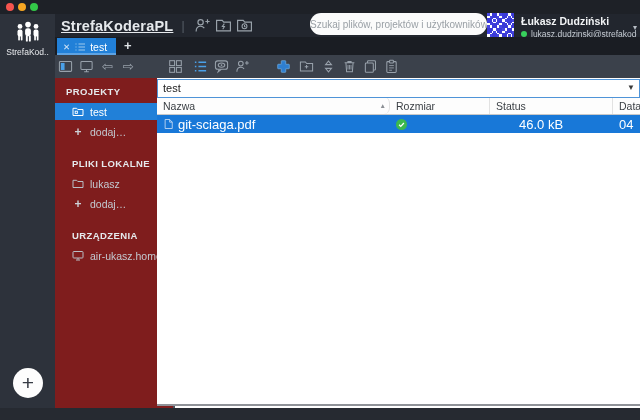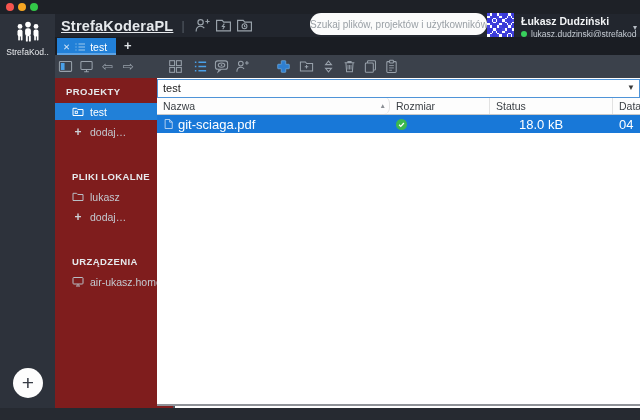--- a/index.html
+++ b/index.html
@@ -45,21 +45,21 @@
   
   .toolbar { position:absolute; left:55px; top:55px; width:585px; height:23px; background:#3b414b; display:flex; align-items:center; }
   .ticon { width:15px; height:15px; color:#98a1ab; display:flex; align-items:center; justify-content:center; cursor:pointer; flex:0 0 15px; }
   .ticon svg { width:15px; height:15px; }
   .uarr { font-family:"DejaVu Sans",sans-serif; font-size:13.5px; line-height:15px; }
   .ml3{margin-left:3px}.ml6{margin-left:6px}.ml7{margin-left:7px}.ml8{margin-left:8px}.ml10{margin-left:10px}.ml26{margin-left:26px}.ml32{margin-left:32px}
 
   
   .sidebar { position:absolute; left:55px; top:78px; width:120px; height:330px; background:#7f1d1d; border-right:2px solid #4a505a; }
   .sec-title { margin:8px 0 6px 11px; font-size:9.5px; font-weight:700; color:#e6e9ec; letter-spacing:.4px; }
-  .sec-title.mt { margin-top:31px;padding-left:6px; }
+  .sec-title.mt { margin-top:18px;padding-left:6px; }
   .sitem { height:17px; display:flex; align-items:center; padding-left:17px; gap:6px; font-size:10.5px; color:#c3c9d0; margin-bottom:3px; cursor:pointer; white-space:nowrap; overflow:hidden; }
   .sitem.selected { background:#2180d8; color:#fff; }
   .sicon { display:flex; flex:0 0 12px; width:12px; justify-content:center; }
   .splus { font-size:12px; font-weight:700; color:#cdd2d8; width:12px; text-align:center; flex:0 0 12px; }
 
   
   .content { position:absolute; left:157px; top:78px; width:483px; height:328px; background:#fff; border-bottom:2px solid #8f9298; }
   .filterwrap { position:relative; height:19px; }
   .filter { width:100%; height:19px; border:1px solid #4f94d8; background:#fff; font-size:11px; color:#222; padding:0 16px 0 5px; outline:none; font-family:inherit; }
   .fcaret { position:absolute; right:5px; top:5px; font-size:8px; color:#3a3a3a; pointer-events:none; }
@@ -308,19 +308,19 @@
         <span>git-sciaga.pdf</span>
       </div>
       <div class="cell cs">
         <span class="chk">
           <svg width="11" height="11" viewBox="0 0 12 12">
             <circle cx="6" cy="6" r="6" fill="#3cb94d"></circle>
             <path d="M3.4 6.2 l1.8 1.8 3.4-3.7" stroke="#fff" stroke-width="1.4" fill="none"></path>
           </svg>
         </span>
       </div>
-      <div class="cell cz">18.0 kB</div>
+      <div class="cell cz">46.0 kB</div>
       <div class="cell cd">04</div>
     </div>
   </div>
 
   <div class="statusbar"></div>
 </div>
 
 </body></html>

